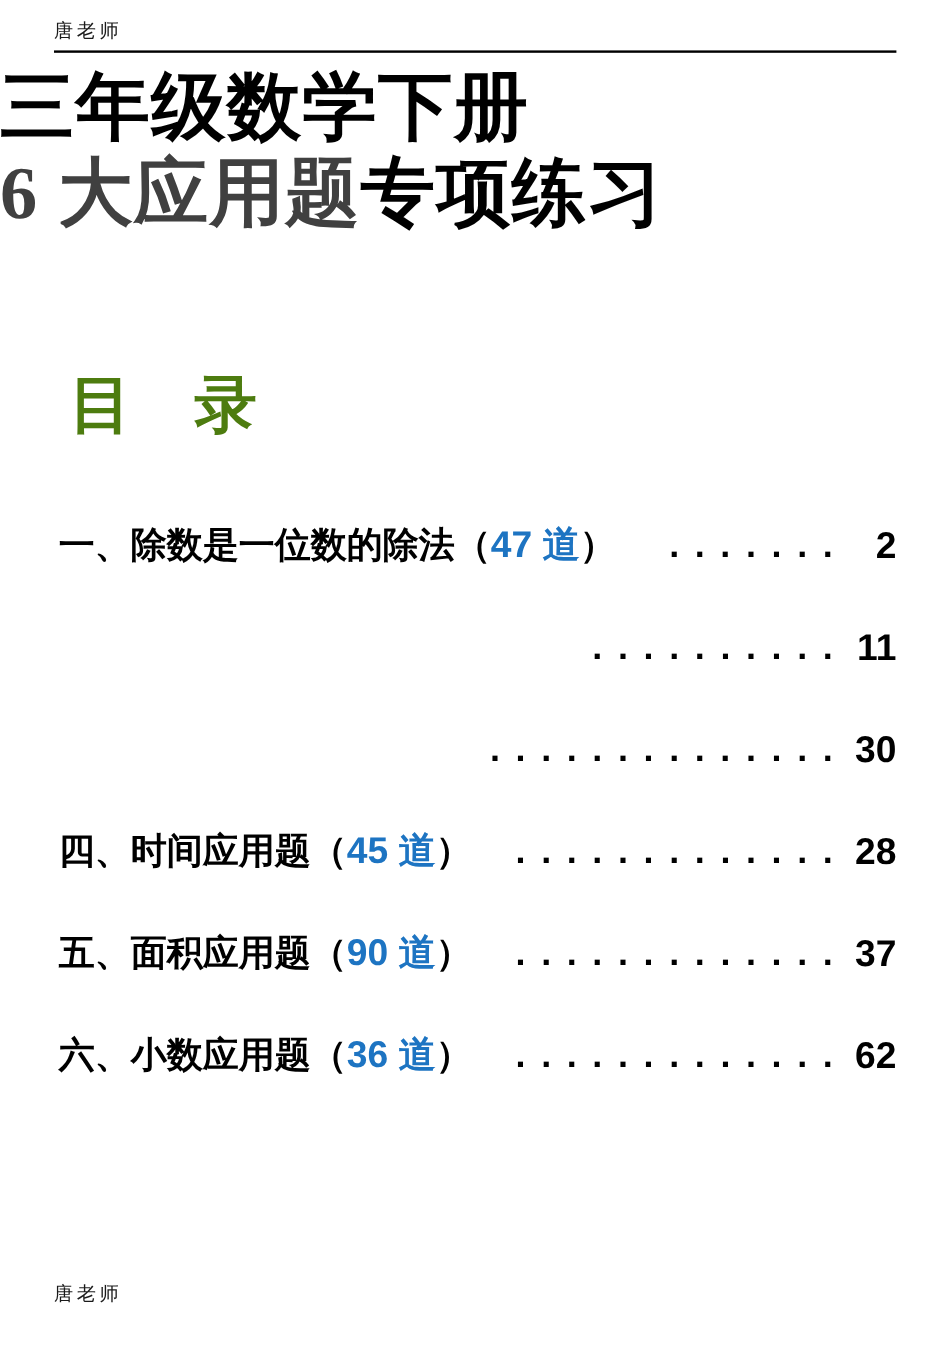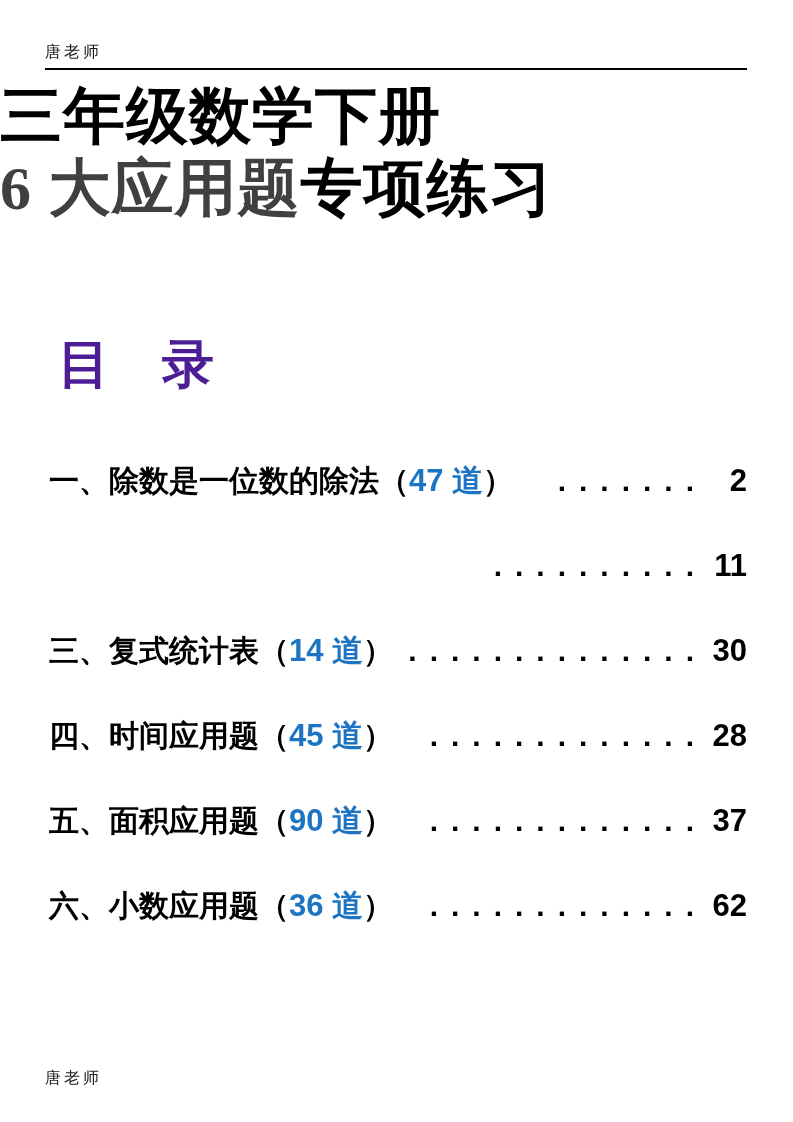--- a/index.html
+++ b/index.html
@@ -7,21 +7,21 @@
     padding: 0;
     background: #ffffff;
   }
   .page {
     position: relative;
     width: 793px;
     height: 1122px;
     margin: 0 auto;
     background: #ffffff;
     box-sizing: border-box;
-    padding-top: 42px;
+    padding-top: 16px;
     font-family: "Liberation Sans", sans-serif;
     color: #000;
     overflow: hidden;
   }
   
   .header {
     margin: 0 46px 0 45px;
     padding-bottom: 5px;
     border-bottom: 2px solid #000;
   }
@@ -42,21 +42,21 @@
     letter-spacing: 1px;
   }
   .title-red { color: #404040; }
   
   .toc-heading {
     margin: 111px 0 0 58px;
     font-family: "Liberation Serif", serif;
     font-size: 52px;
     line-height: 60px;
     font-weight: 900;
-    color: #4c1d95;
+    color: #4d7c0f;
   }
   
   .toc {
     margin: 43px 46px 0 49px;
   }
   .toc-item {
     display: flex;
     align-items: flex-end;
     height: 85px;
     line-height: 85px;
@@ -120,21 +120,20 @@
       <span class="toc-dots">.......</span>
       <span class="toc-page">2</span>
     </div>
 
     <div class="toc-item">
       <span class="toc-dots">..........</span>
       <span class="toc-page">11</span>
     </div>
 
     <div class="toc-item">
-      <span class="toc-label"><span>三、复式统计表</span><span>（</span><span class="toc-count">14 道</span><span>）</span></span>
       <span class="toc-dots">..............</span>
       <span class="toc-page">30</span>
     </div>
 
     <div class="toc-item">
       <span class="toc-label"><span>四、时间应用题</span><span>（</span><span class="toc-count">45 道</span><span>）</span></span>
       <span class="toc-dots">.............</span>
       <span class="toc-page">28</span>
     </div>
 

